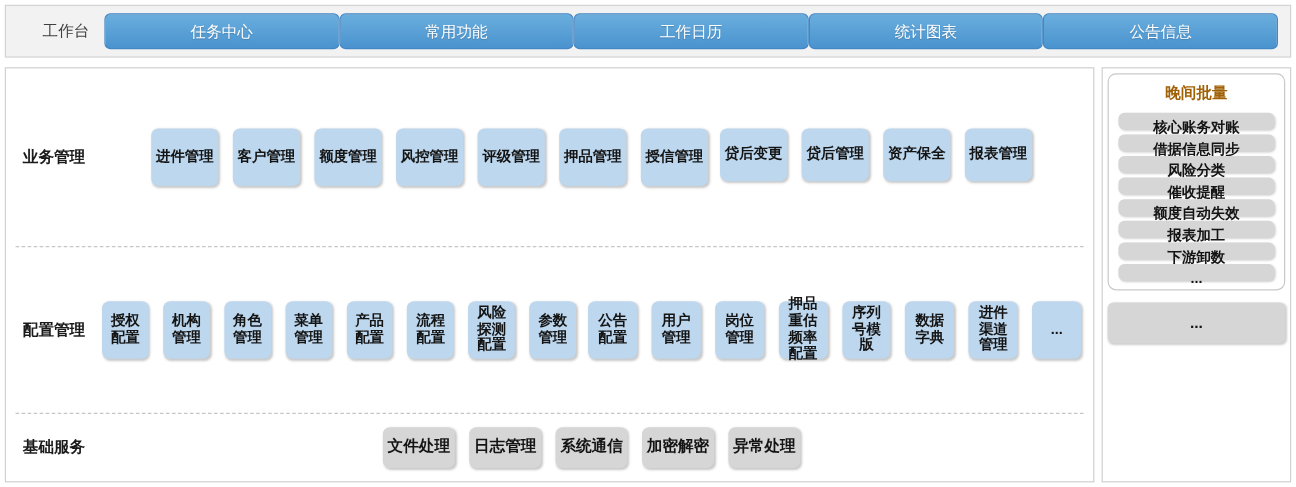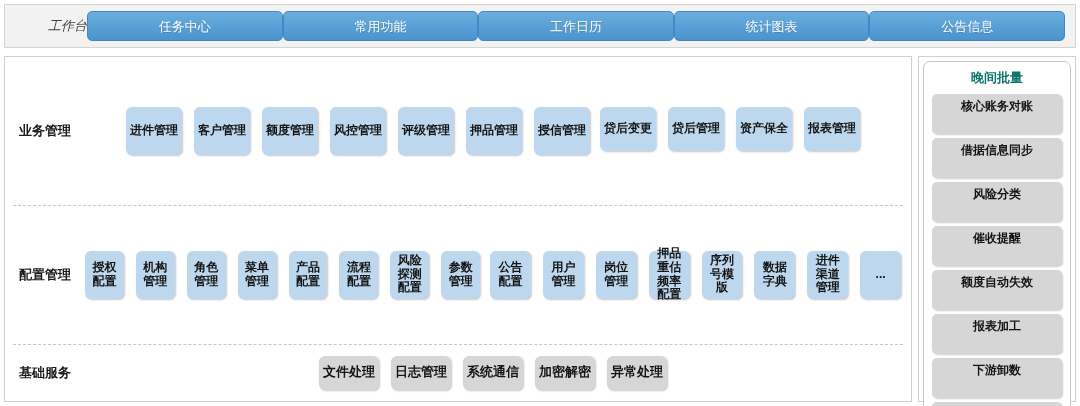--- a/index.html
+++ b/index.html
@@ -32,24 +32,23 @@
     box-sizing: border-box;
     display: flex;
     align-items: center;
     padding: 0 10px;
   }
   .topbar-title {
     font-size: 13px;
     color: #3f3f3f;
     width: 72px;
     flex: 0 0 72px;
-    text-align: right;
+    text-align: center;
     padding-left: 8px;
     box-sizing: border-box;
-    font-style: italic;
   }
   .topbar-tabs {
     flex: 1 1 auto;
     display: flex;
     align-items: center;
     justify-content: space-between;
     gap: 0;
   }
   .tab-btn {
     flex: 1 1 0;
@@ -173,33 +172,33 @@
     background: #ffffff;
     padding: 5px 8px 7px 8px;
     box-sizing: border-box;
     display: flex;
     flex-direction: column;
     gap: 4px;
   }
   .batch-title {
     font-size: 13px;
     font-weight: bold;
-    color: #0f766e;
+    color: #a16207;
     text-align: center;
     padding: 2px 0 3px 0;
   }
   .batch-item {
     background: #d6d6d6;
     border-radius: 5px;
     box-shadow: 1px 1px 2px rgba(0,0,0,0.2);
     font-size: 12px;
     font-weight: bold;
     color: #141414;
     text-align: center;
-    height: 40px;
+    height: 14px;
     line-height: 24px;
     cursor: pointer;
     user-select: none;
   }
   .right-more {
     margin-top: 10px;
     background: #d6d6d6;
     border-radius: 5px;
     box-shadow: 1px 1px 2px rgba(0,0,0,0.2);
     font-size: 13px;

